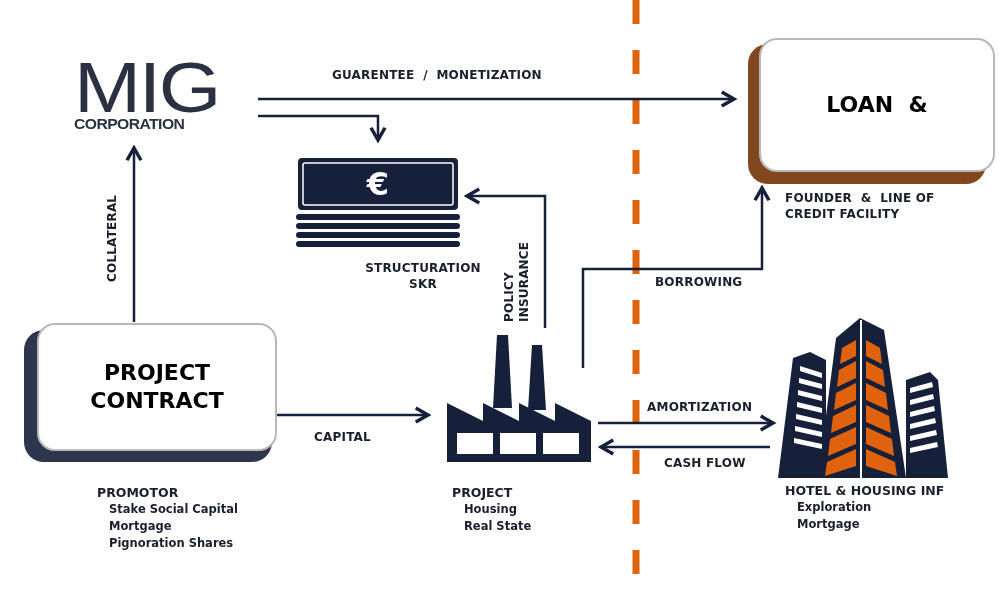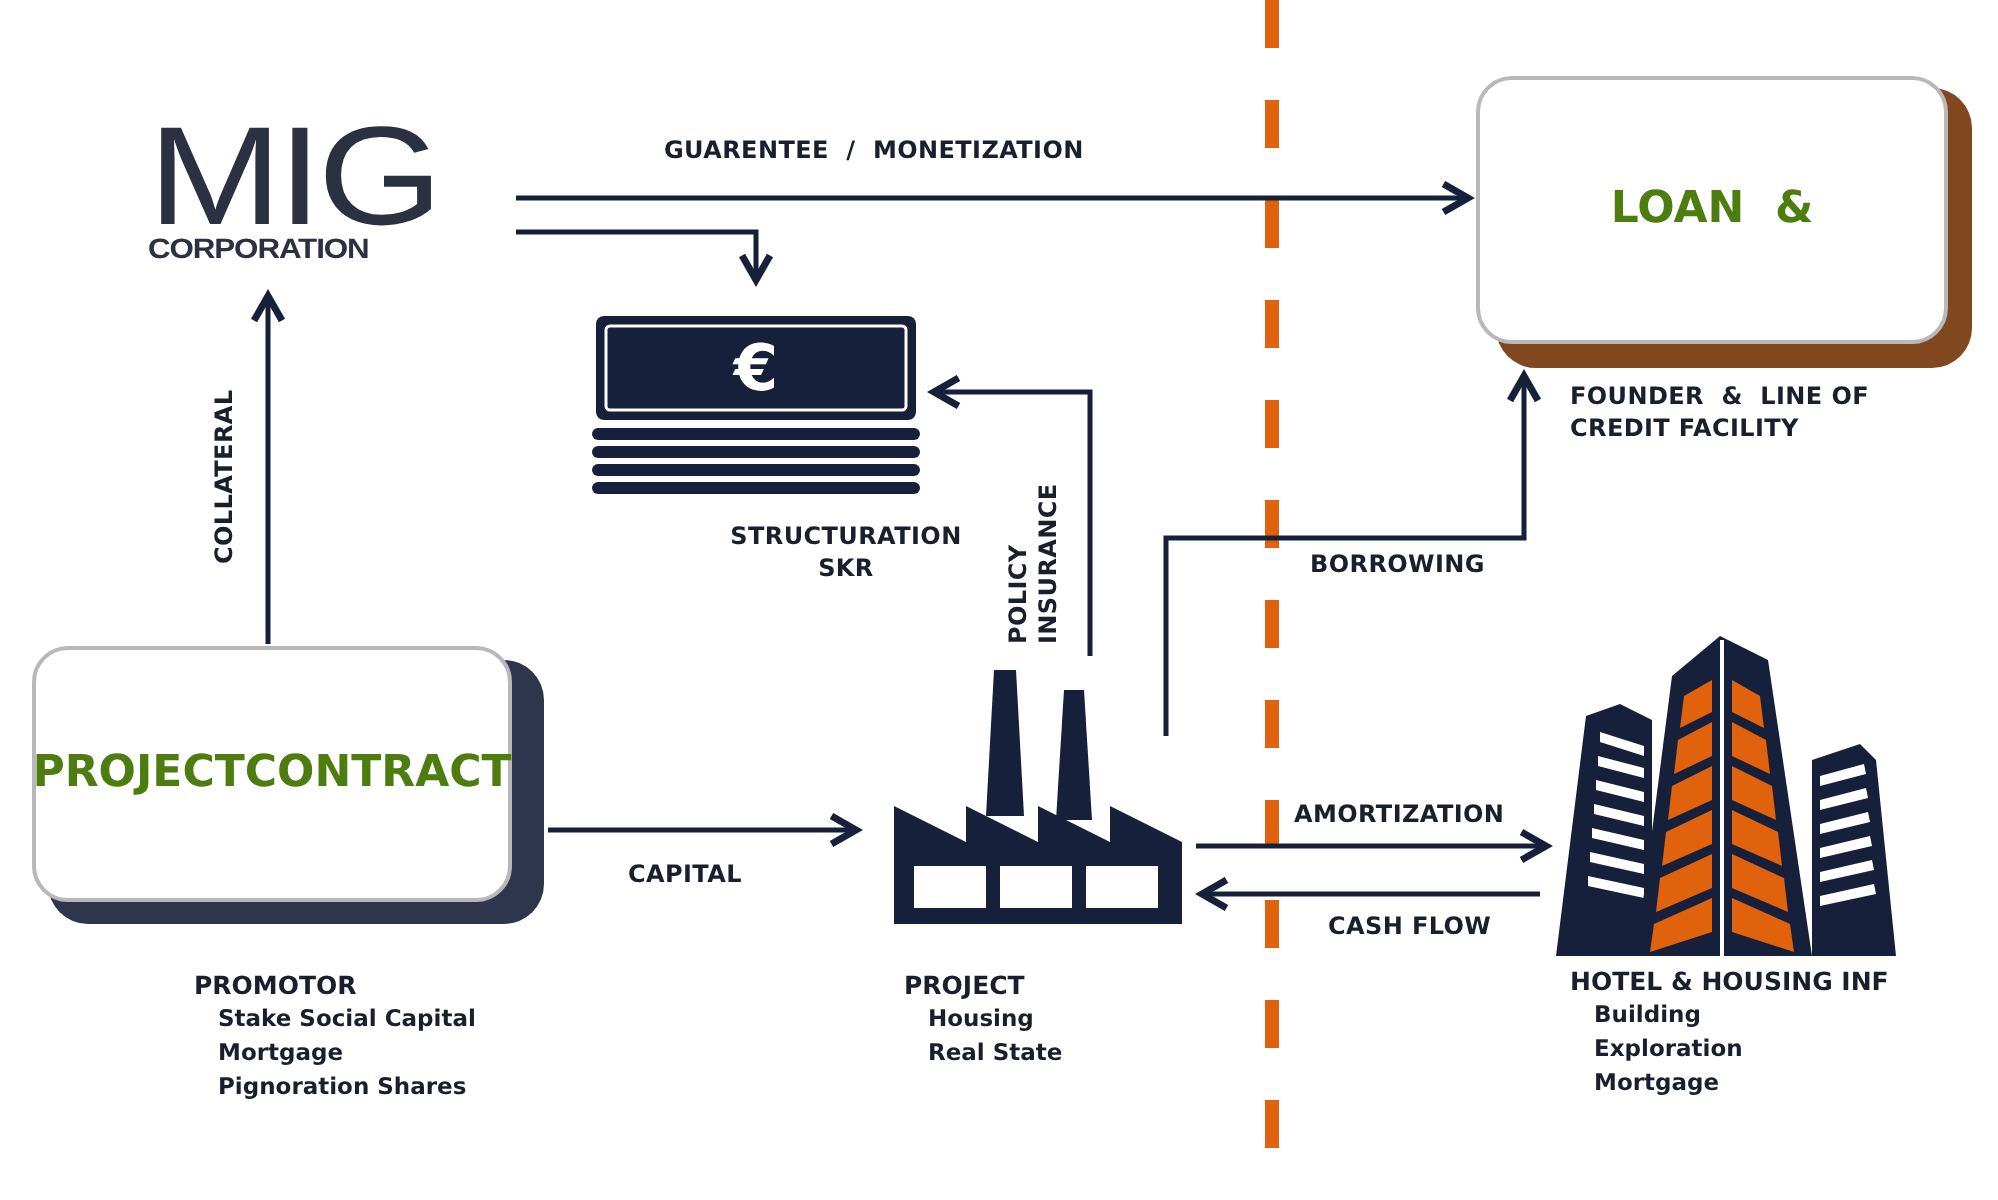--- a/index.html
+++ b/index.html
@@ -1,20 +1,20 @@
 <!DOCTYPE html>
 <html><head>
 <meta charset="utf-8">
 <style>
   html, body { margin:0; padding:0; background:#ffffff; }
   body { width:999px; height:600px; position:relative; overflow:hidden; font-family:"Liberation Sans", sans-serif; color:#1a1f2e; }
   .abs { position:absolute; }
   svg.canvas { position:absolute; left:0; top:0; }
   .lbl { position:absolute; font-family:"DejaVu Sans", sans-serif; font-weight:bold; font-size:12px; color:#1a1f2e; white-space:nowrap; letter-spacing:0.2px; }
-  .box { position:absolute; background:#fff; border-radius:18px; border:2px solid #b8b8b8; display:flex; align-items:center; justify-content:center; font-family:"DejaVu Sans", sans-serif; font-weight:bold; font-size:22px; line-height:28px; color:#4d7c0f; text-align:center; }
+  .box { position:absolute; background:#fff; border-radius:18px; border:2px solid #b8b8b8; display:flex; flex-direction:column; align-items:center; justify-content:center; font-family:"DejaVu Sans", sans-serif; font-weight:bold; font-size:22px; line-height:28px; color:#000000; text-align:center;margin-left:21px; }
   .box span { display:block; }
   .logo-mig { position:absolute; font-family:"Liberation Sans", sans-serif; font-size:70px; line-height:60px; color:#2b3140; letter-spacing:-2px; font-weight:normal; transform:scaleX(1.15); transform-origin:left top; }
   .logo-corp { position:absolute; font-family:"Liberation Sans", sans-serif; font-size:14px; color:#2b3140; letter-spacing:-0.5px; font-weight:bold; transform:scaleX(1.12); transform-origin:left top; }
   .vert { position:absolute; transform:rotate(-90deg); transform-origin:left top; }
   .sub { position:absolute; font-family:"DejaVu Sans", sans-serif; font-weight:bold; font-size:11.5px; line-height:17px; color:#1a1f2e; white-space:nowrap; }
   .sub .head { font-size:12.5px; }
   .sub .item { padding-left:12px; }
 </style>
 </head>
 <body>
@@ -152,16 +152,15 @@
 </div>
 
 <div class="sub" style="left:452px;top:484px;">
   <div class="head">PROJECT</div>
   <div class="item">Housing</div>
   <div class="item">Real State</div>
 </div>
 
 <div class="sub" style="left:785px;top:482px;">
   <div class="head">HOTEL &amp; HOUSING INF</div>
-  <div class="item">Building</div>
   <div class="item">Exploration</div>
   <div class="item">Mortgage</div>
 </div>
 
 </body></html>

